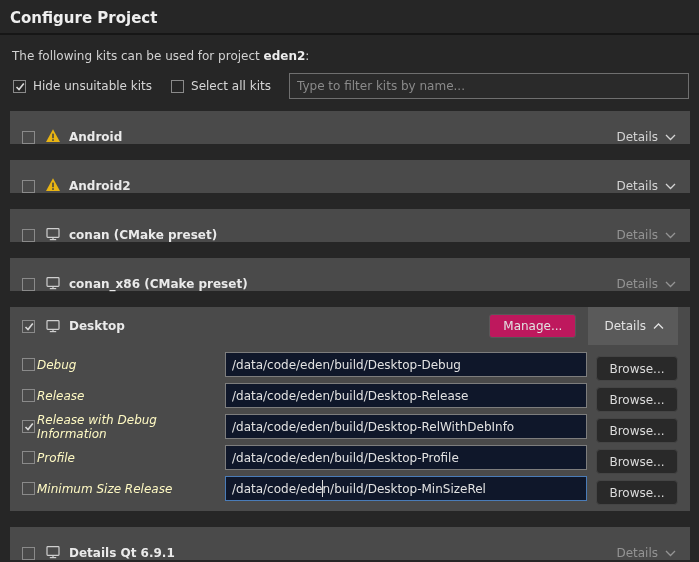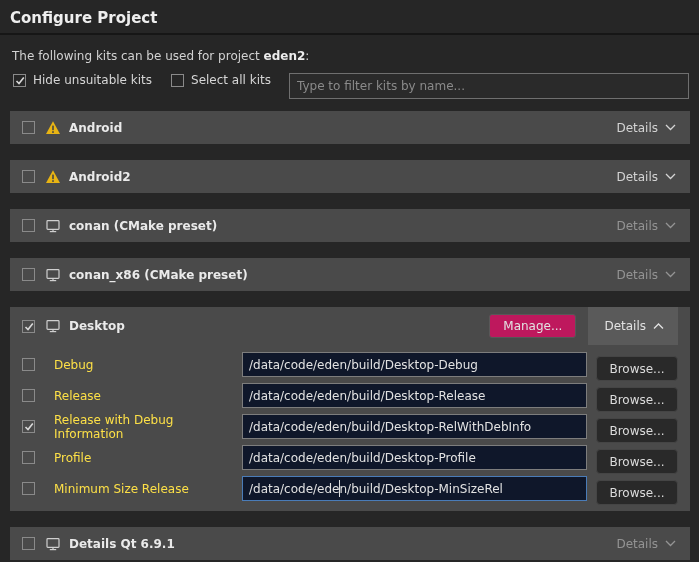--- a/index.html
+++ b/index.html
@@ -18,21 +18,21 @@
     font-size:15px; font-weight:bold; color:#eeeeee;
     padding:9px 10px 6px 10px;
   }
   .title-sep { border-top:2px solid #161616; width:699px; }
 
   .intro { margin:14px 12px 0 12px; color:#d2d2d2; }
   .intro b { color:#ececec; }
 
   .controls-row {
     margin:10px 10px 0 13px;
-    display:flex; align-items:flex-start; height:26px;
+    display:flex; align-items:center; height:26px;
   }
   .chk-label { display:flex; align-items:center; gap:7px; cursor:default; color:#d6d6d6; }
   .chk-label + .chk-label { margin-left:19px; }
 
   .checkbox {
     width:13px; height:13px; flex:0 0 13px;
     border:1px solid #8a8a8a; background:transparent;
     display:inline-flex; align-items:center; justify-content:center;
   }
   .checkbox svg { display:none; }
@@ -41,21 +41,21 @@
   .filter-input {
     flex:1; margin-left:18px; height:26px;
     background:#2a2a2a; border:1px solid #6f6f6f;
     color:#e0e0e0; font:inherit; padding:0 7px; outline:none;
   }
   .filter-input::placeholder { color:#8a8a8a; }
 
   
   .kit-list { margin:12px 9px 0 10px; }
   .kit-row, .kit-panel { background:#4a4a4a; margin-bottom:16px; }
-  .kit-row { height:33px; display:flex; align-items:center; padding:0 14px 0 12px; }
+  .kit-row { height:33px; display:flex; align-items:flex-end; padding:0 14px 0 12px; }
   .kit-header { height:38px; display:flex; align-items:center; padding:0 12px 0 12px; }
 
   .kit-icon { width:16px; height:16px; margin-left:10px; flex:0 0 16px; }
   .kit-name { font-weight:bold; color:#eaeaea; margin-left:8px; }
 
   .spacer { flex:1; }
 
   .details-btn { display:flex; align-items:center; gap:7px; color:#d4d4d4; }
   .details-btn.dim { color:#949494; }
   .details-btn .chev { width:11px; height:7px; }
@@ -67,21 +67,21 @@
 
   .manage-btn {
     background:#be185d; border:1px solid #585858; border-radius:3px;
     color:#e2e2e2; font:inherit; height:24px; padding:0 13px;
     margin-right:12px;
   }
 
   
   .config-rows { padding:7px 12px 4px 12px; }
   .config-row { display:flex; align-items:center; height:25px; margin-bottom:6px; }
-  .config-label { margin-left:19px; width:188px; color:#fde047; }
+  .config-label { margin-left:2px; width:188px; color:#fef9c3;font-style:italic; }
   .input-wrap { flex:1; position:relative; display:flex; }
   .path-input {
     flex:1; height:25px; background:#0f172a;
     border:1px solid #7d7d7d; color:#e2e2e2;
     font:inherit; padding:0 6px; outline:none;
   }
   .path-input.focused { border:1px solid #4a7cb8; }
   .caret { position:absolute; left:97px; top:4px; bottom:4px; width:1px; background:#dedede; }
   .browse-btn {
     width:82px; height:25px; margin-left:9px;

